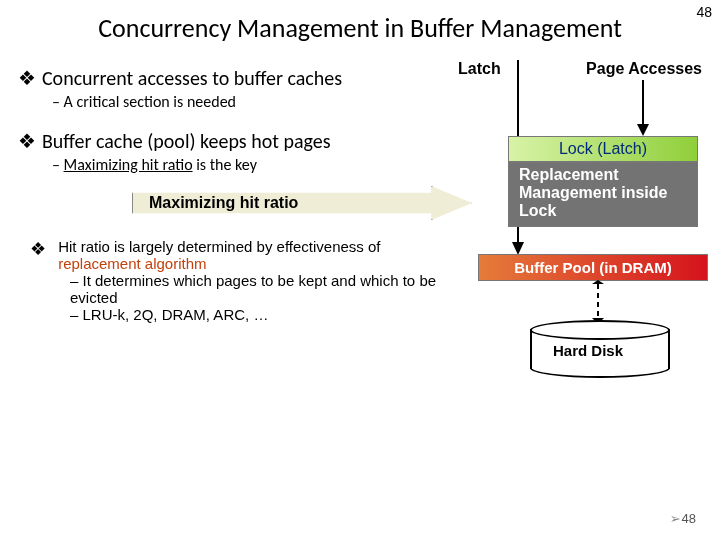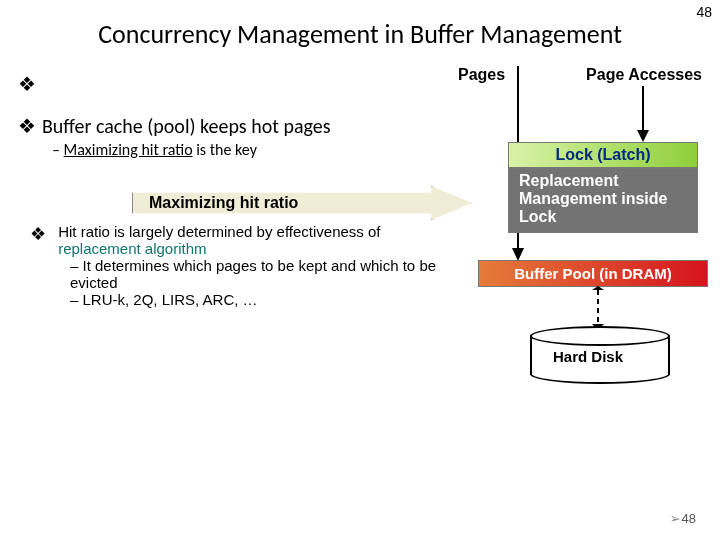--- a/index.html
+++ b/index.html
@@ -9,21 +9,21 @@
     background:#fff; color:#000;
     position:relative; overflow:hidden;
   }
   .page-num-top {
     position:absolute; top:4px; right:8px;
     font-family:Arial,sans-serif; font-size:14px;
   }
   .title {
     font-family:Calibri,Arial,sans-serif;
     font-size:26px; font-weight:400;
-    text-align:center; margin-top:18px;
+    text-align:center; margin-top:12px;
   }
   .content { padding:0 18px 0 18px; margin-top:16px; }
   .bullet-l1 {
     display:flex; font-family:Calibri,Arial,sans-serif;
     font-size:20px; margin-top:6px;
   }
   .bullet-l1 .sym { margin-right:6px; }
   .bullet-l2 {
     font-family:Calibri,Arial,sans-serif;
     font-size:16px; margin-left:34px; margin-top:2px;
@@ -40,21 +40,21 @@
     position:absolute; top:0; left:70px;
   }
   .pa-lbl {
     position:absolute; top:0; right:0;
     font-family:Arial,sans-serif; font-size:16px; font-weight:bold;text-align:center;
   }
   .lock-box {
     position:absolute; top:76px; left:70px; width:190px;
     background:linear-gradient(to right,#d8f3a8,#8fcf3a);
     border:1px solid #777; padding:3px 6px;
-    font-family:Arial,sans-serif; font-size:16px; font-weight:bold;
+    font-family:Arial,sans-serif; font-size:16px; font-weight:normal;
     color:#002a7a; text-align:center;
   }
   .repl-box {
     position:absolute; top:102px; left:70px; width:190px;
     background:#737373; border:1px solid #777;
     padding:3px 10px 6px 10px;
     font-family:Arial,sans-serif; font-size:16px; font-weight:bold;
     color:#fff;
   }
   .pool-box {
@@ -78,21 +78,21 @@
   .lower-l1 {
     display:flex; font-family:Arial,sans-serif; font-size:15px;
     margin-top:6px;
   }
   .lower-l1 .sym { font-family:Calibri,Arial,sans-serif; font-size:18px; margin-right:12px; }
   .lower-l2 {
     font-family:Arial,sans-serif; font-size:15px;
     margin-left:40px; 
   }
   .lower-l2::before { content:"– "; }
-  .red { color:#0f766e; }
+  .red { color:#c2410c; }
   .disk {
     position:absolute; top:260px; left:92px; width:116px; height:58px;
   }
   .disk-body {
     position:absolute; top:9px; left:0; width:140px; height:40px;
     background:#fff; border-left:2px solid #000; border-right:2px solid #000;
   }
   .disk-top {
     position:absolute; top:0; left:0; width:140px; height:20px;
     border:2px solid #000; border-radius:50%; background:#fff;
@@ -117,45 +117,47 @@
 
 <div class="page-num-top">48</div>
 
 <div class="title">Concurrency Management in Buffer Management</div>
 
 <div class="content col-wrap">
   <div class="left-col">
 
     <div class="bullet-l1">
       <span class="sym">❖</span>
+      <span>Concurrent accesses to buffer caches</span>
     </div>
+    <div class="bullet-l2">A critical section is needed</div>
 
     <div class="bullet-l1" style="margin-top:18px">
       <span class="sym">❖</span>
       <span>Buffer  cache (pool) keeps hot pages</span>
     </div>
     <div class="bullet-l2">
       <span style="text-decoration:underline">Maximizing hit ratio</span><span> is the key</span>
     </div>
 
     <div class="lower-block">
       <div class="lower-l1">
         <span class="sym">❖</span>
         <span>
           <span>Hit ratio is largely determined by effectiveness of </span><span class="red">replacement algorithm</span>
         </span>
       </div>
       <div class="lower-l2">It determines which pages to be kept and which to be evicted</div>
-      <div class="lower-l2">LRU-k, 2Q, LIRS, ARC, …</div>
+      <div class="lower-l2">LRU-k, 2Q, DRAM, ARC, …</div>
     </div>
 
   </div>
 
   <div class="right-col">
-    <div class="pages-lbl">Pages</div>
+    <div class="pages-lbl">Latch</div>
     <svg class="page-arrow" width="20" height="195">
       <line x1="10" y1="0" x2="10" y2="185" stroke="#000" stroke-width="2"></line>
       <polygon points="4,182 16,182 10,195" fill="#000"></polygon>
     </svg>
     <div class="pa-lbl">Page Accesses</div>
     <svg style="position:absolute;top:20px;left:195px" width="20" height="56">
       <line x1="10" y1="0" x2="10" y2="46" stroke="#000" stroke-width="2"></line>
       <polygon points="4,44 16,44 10,56" fill="#000"></polygon>
     </svg>
     <div class="lock-box">Lock (Latch)</div>

